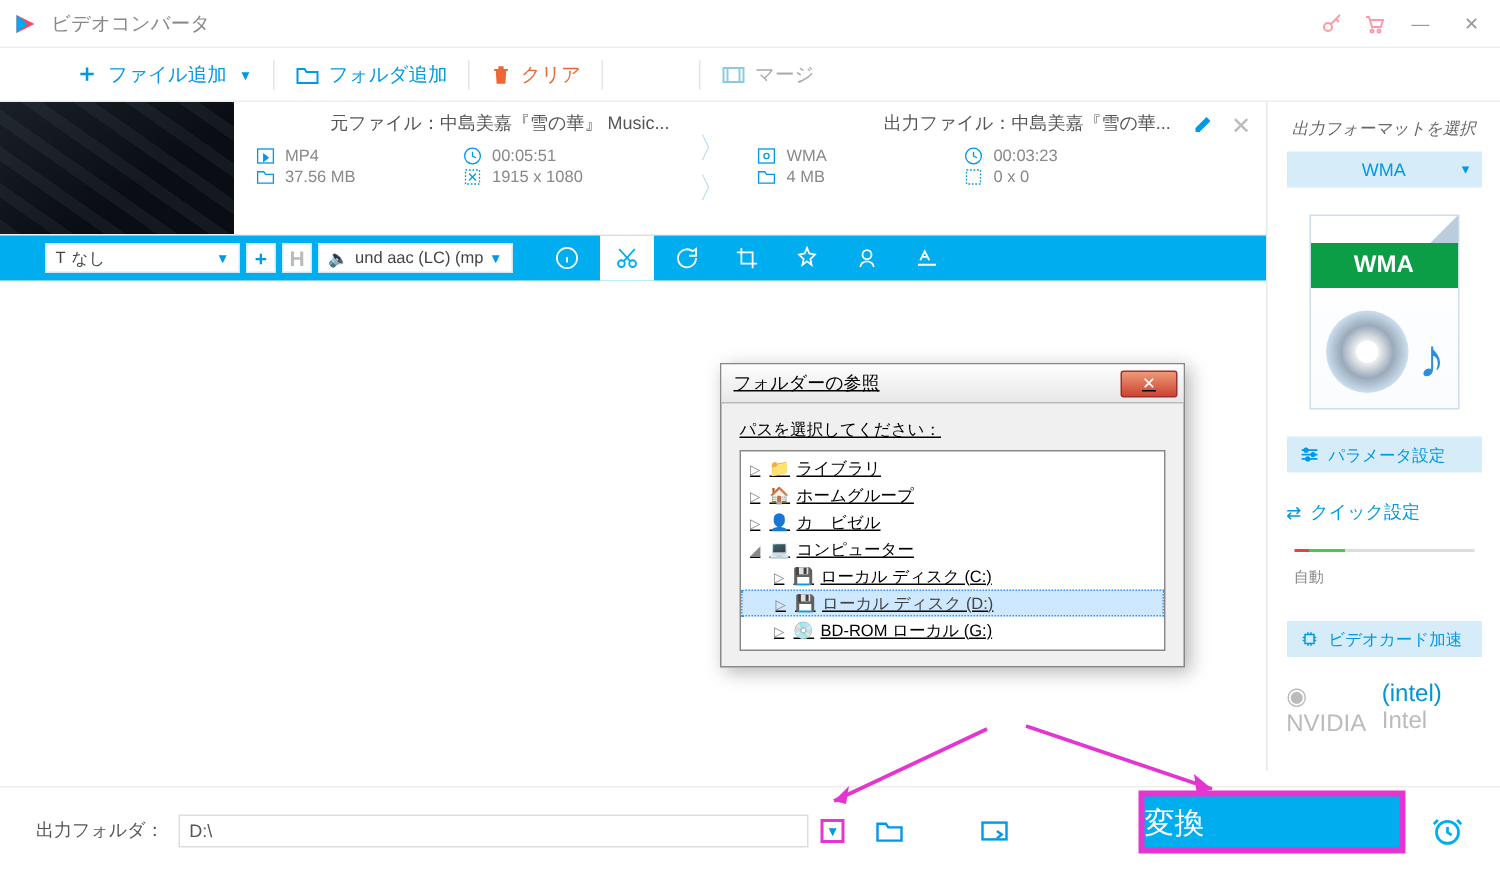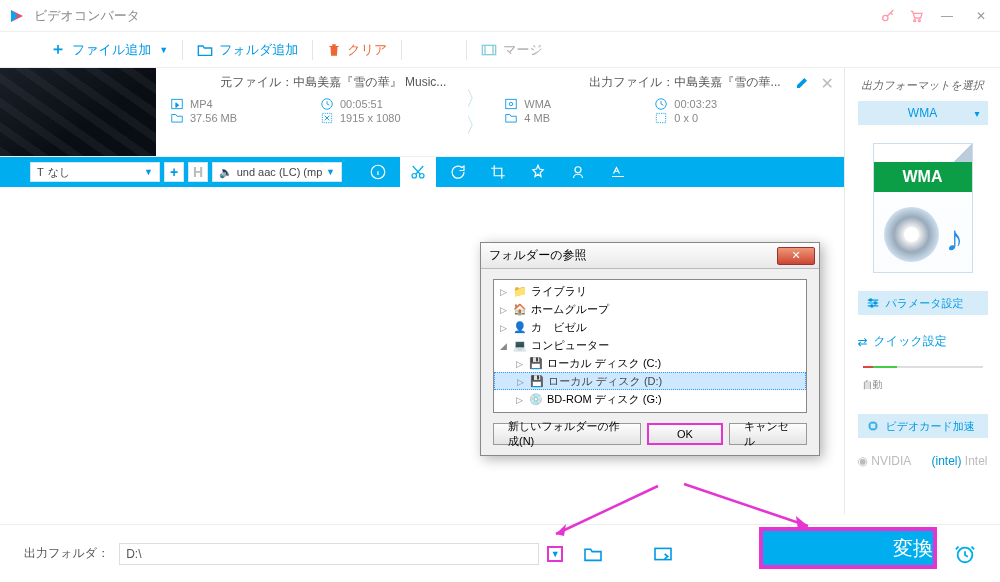--- a/index.html
+++ b/index.html
@@ -22,21 +22,21 @@
 .content { display: flex; height: 446px; }
 .main { flex: 1; position: relative; }
 .side { width: 156px; border-left: 1px solid #e8e8e8; padding: 10px 8px; display: flex; flex-direction: column; align-items: center; gap: 8px; }
 
 .item { display: flex; border-bottom: 1px solid #eee; }
 .thumb { width: 156px; height: 88px; background: linear-gradient(145deg,#1a2028,#0a0e14 60%); position: relative; }
 .thumb::after { content:''; position:absolute; inset:0; background: repeating-linear-gradient(35deg,rgba(80,90,100,.15) 0 8px,transparent 8px 20px); }
 .cols { flex: 1; display: flex; text-align: right; }
 .col { flex: 1; padding: 6px 14px; }
 .col-title { color: #555; font-size: 12px; margin-bottom: 6px; white-space: nowrap; overflow: hidden; text-overflow: ellipsis; }
-.row { display: flex; gap: 30px; margin-top: 0; }
+.row { display: flex; gap: 18px; margin-top: 0; }
 .cell { display: flex; align-items: center; gap: 6px; color: #888; font-size: 11px; min-width: 120px; }
 .ico-s { width: 14px; height: 14px; stroke: #0099e5; fill: none; stroke-width: 1.5; }
 .mid { display: flex; flex-direction: column; justify-content: center; align-items: center; width: 30px; }
 .arr-r { color: #bde; font-size: 20px; }
 .col-act { display: flex; align-items: flex-start; gap: 10px; padding: 6px 10px 0 0; }
 .edit-ico { color: #0099e5; cursor: pointer; }
 .close-ico { color: #bbb; cursor: pointer; font-size: 16px; }
 
 .editbar { height: 30px; background: #00aef0; display: flex; align-items: center; padding: 0 0 0 30px; gap: 4px; }
 .sel { background: #fff; height: 20px; display: flex; align-items: center; padding: 0 6px; font-size: 11px; color: #444; border: 1px solid #d0e8f5; }
@@ -55,32 +55,32 @@
 .fmt-icon { width: 100px; height: 130px; margin: 10px 0; position: relative; background: linear-gradient(#fff,#fafcfe); border: 1px solid #cde; }
 .fmt-icon::before { content: ''; position: absolute; top: 0; right: 0; width: 22px; height: 22px; background: linear-gradient(135deg,transparent 48%,#bcd 50%); }
 .wma-band { position: absolute; top: 18px; left: 0; right: 0; height: 30px; background: #0b9e47; color: #fff; font-weight: bold; font-size: 16px; display: flex; align-items: center; justify-content: center; }
 .disc { position: absolute; bottom: 10px; left: 10px; width: 55px; height: 55px; border-radius: 50%; background: radial-gradient(circle,#fff 18%,#eee 20%,#9ab 45%,#cde 70%); }
 .note { position: absolute; bottom: 12px; right: 8px; font-size: 36px; color: #2a8de0; }
 .side-btn { width: 130px; height: 24px; background: #d7ecf9; color: #0099e5; display: flex; align-items: center; gap: 6px; padding: 0 8px; font-size: 11px; cursor: pointer; }
 .side-txt { width: 130px; color: #0099e5; display: flex; align-items: center; gap: 6px; font-size: 12px; margin: 10px 0 4px; }
 .slider-line { width: 120px; height: 2px; background: linear-gradient(90deg,#d44 0 8%,#4c4 8% 28%,#ddd 28% 100%); margin-top: 4px; }
 .auto { width: 120px; text-align: left; color: #888; font-size: 10px; margin-top: 2px; }
 .gpu { width: 130px; display: flex; justify-content: space-between; margin-top: 8px; }
-.gpu span { color: #bbb; font-size: 12px; }
+.gpu span { color: #bbb; font-size: 16px; }
 .gpu .intel { color: #0096d6; }
 
 .footer { position: absolute; left: 0; right: 0; bottom: 0; height: 58px; display: flex; align-items: center; padding: 0 24px; gap: 10px; border-top: 1px solid #eee; background: #fff; }
 .out-label { color: #555; font-size: 12px; }
 .out-path { flex: 0 0 420px; height: 22px; border: 1px solid #ddd; padding: 0 6px; display: flex; align-items: center; color: #555; font-size: 12px; }
 .drop { width: 16px; height: 16px; border: 2px solid #e535d1; display: flex; align-items: center; justify-content: center; color: #0099e5; font-size: 9px; cursor: pointer; margin-left: -2px; }
 .foot-ico { color: #0099e5; cursor: pointer; margin-left: 10px; }
-.convert { position: absolute; right: 64px; bottom: 14px; width: 176px; height: 40px; background: #00aef0; color: #fff; font-size: 20px; display: flex; align-items: center; justify-content: flex-end; cursor: pointer; border: 3px solid #e535d1; box-shadow: 0 0 0 1px #e535d1; }
+.convert { position: absolute; right: 64px; bottom: 14px; width: 176px; height: 40px; background: #00aef0; color: #fff; font-size: 20px; display: flex; align-items: center; justify-content: flex-start; cursor: pointer; border: 3px solid #e535d1; box-shadow: 0 0 0 1px #e535d1; }
 .alarm { color: #00aef0; margin-left: auto; cursor: pointer; }
 
-.dialog { position: absolute; left: 480px; top: 242px; width: 340px; background: #f0f0f0; border: 1px solid #888; box-shadow: 3px 3px 12px rgba(0,0,0,.3); }
+.dialog { position: absolute; left: 480px; top: 242px; width: 310px; background: #f0f0f0; border: 1px solid #888; box-shadow: 3px 3px 12px rgba(0,0,0,.3); text-decoration: underline; }
 .dlg-title { height: 26px; background: linear-gradient(#fdfdfd,#e8e8e8); display: flex; align-items: center; padding: 0 4px 0 8px; font-size: 12px; border-bottom: 1px solid #bbb; }
 .dlg-close { margin-left: auto; width: 38px; height: 18px; background: linear-gradient(#e97,#c43); border: 1px solid #933; border-radius: 2px; color: #fff; display: flex; align-items: center; justify-content: center; font-size: 11px; cursor: pointer; }
 .dlg-body { padding: 10px 12px; }
 .dlg-label { font-size: 11px; margin-bottom: 6px; }
 .tree { border: 1px solid #888; background: #fff; height: 134px; overflow: hidden; padding: 2px 0; font-size: 11px; }
 .tree-item { display: flex; align-items: center; height: 18px; padding-left: 6px; gap: 4px; }
 .tree-item.d1 { padding-left: 22px; }
 .tree-item.sel { background: #cde8ff; border: 1px dotted #39f; }
 .exp { width: 9px; height: 9px; color: #888; font-size: 9px; display: inline-block; }
 .t-ico { width: 14px; height: 12px; display: inline-block; }
@@ -348,20 +348,21 @@
 <div class="convert">
     <span>変換</span>
   </div>
 
 <div class="dialog">
   <div class="dlg-title">
     <span>フォルダーの参照</span>
     <div class="dlg-close">✕</div>
   </div>
   <div class="dlg-body">
+    <div class="dlg-label">パスを選択してください：</div>
     <div class="tree">
       <div class="tree-item">
           <span class="exp">▷</span>
           <span class="t-ico">📁</span>
           <span>ライブラリ</span>
         </div>
       <div class="tree-item">
           <span class="exp">▷</span>
           <span class="t-ico">🏠</span>
           <span>ホームグループ</span>
@@ -382,32 +383,21 @@
           <span>ローカル ディスク (C:)</span>
         </div>
       <div class="tree-item d1 sel">
           <span class="exp">▷</span>
           <span class="t-ico">💾</span>
           <span>ローカル ディスク (D:)</span>
         </div>
       <div class="tree-item d1">
           <span class="exp">▷</span>
           <span class="t-ico">💿</span>
-          <span>BD-ROM ディスク (G:)</span>
-        </div>
-    </div>
-    <div class="dlg-btns">
-      <div class="dlg-btn">
-          <span>新しいフォルダーの作成(N)</span>
-        </div>
-      <div class="dlg-btn ok">
-          <span>OK</span>
-        </div>
-      <div class="dlg-btn">
-          <span>キャンセル</span>
+          <span>BD-ROM ローカル (G:)</span>
         </div>
     </div>
   </div>
 </div>
 
 <svg class="arrow-svg arrow1" width="120" height="60">
     <path d="M110 2 L8 50" stroke="#e535d1" stroke-width="2.5" fill="none"></path>
     <path d="M8 50 L18 40 L16 52 Z" fill="#e535d1"></path>
   </svg>
 <svg class="arrow-svg arrow2" width="140" height="60">

